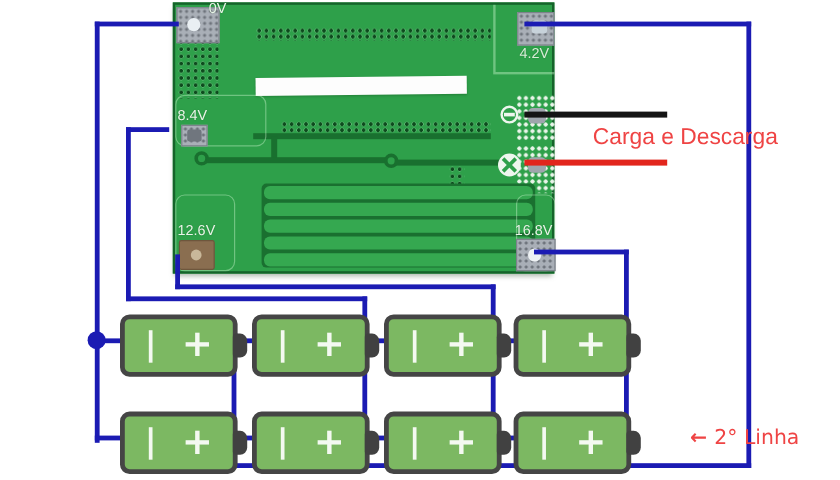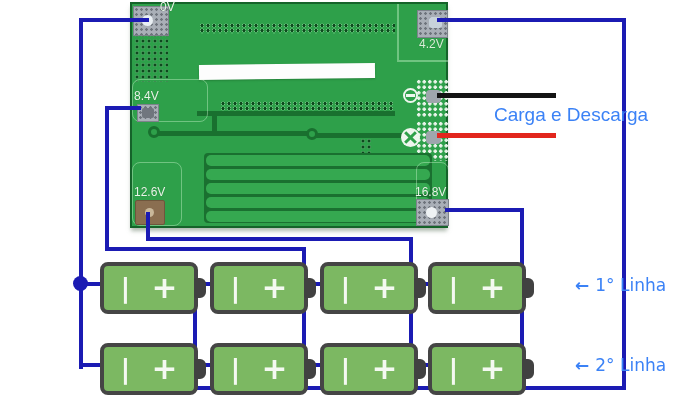--- a/index.html
+++ b/index.html
@@ -1,19 +1,19 @@
 <!DOCTYPE html>
 <html><head>
 <meta charset="utf-8">
 <style>
   html,body{margin:0;padding:0;background:#ffffff;}
   .stage{position:relative;width:700px;height:400px;background:#ffffff;overflow:hidden;
          font-family:"Liberation Sans",sans-serif;}
   
-  .board{position:absolute;left:130px;top:2px;width:318px;height:226px;
+  .board{position:absolute;left:144px;top:2px;width:318px;height:226px;
          background:#2ea04a;border:2px solid #15632a;box-sizing:border-box;
          box-shadow:0 4px 4px -1px rgba(110,130,110,.55);text-align:center;}
   .board *{position:absolute;box-sizing:border-box;}
   .via-dots{background-image:radial-gradient(circle,#0d4a1d 1.3px,rgba(235,255,235,.35) 1.8px,transparent 2.2px);
             background-size:6px 5px;}
   .via-grid{background-image:radial-gradient(circle,#0d4a1d 1.3px,rgba(235,255,235,.3) 1.8px,transparent 2.2px);
             background-size:6px 6px;}
   .pad-gray{background-color:#a9afb7;border:1px solid #7d838b;
             background-image:radial-gradient(circle,#6e747c 1.1px,transparent 1.5px);
             background-size:5px 5px;}
@@ -42,21 +42,21 @@
   
   .battery{position:absolute;width:78px;height:44px;background:#7cb862;border:4px solid #454545;
            border-radius:8px;display:flex;align-items:center;justify-content:space-around;
            padding:0 6px;}
   .bmark{color:#f4f9f1;font-weight:bold;font-family:"DejaVu Sans",sans-serif;line-height:36px;}
   .bneg{font-size:27px;}
   .bpos{font-size:31px;margin-top:-2px;}
   .bnub{position:absolute;right:-12px;top:50%;transform:translateY(-50%);
         width:12px;height:20px;background:#414141;border-radius:3px 6px 6px 3px;}
   
-  .anno{position:absolute;color:#3b82f6;white-space:nowrap;padding-left:44px;}
+  .anno{position:absolute;color:#ef4444;white-space:nowrap;padding-left:44px;}
   .charge-label{font-size:19px;font-family:"Liberation Sans",sans-serif;}
   .row-label{font-size:17px;font-family:"DejaVu Sans",sans-serif;}
   .row-label .arr{font-weight:bold;margin-right:6px;}
 </style>
 </head>
 <body>
 
 <div class="stage">
 
   <div class="board">
@@ -191,21 +191,18 @@
     <span class="bnub"></span>
   </div>
   <div class="battery" style="left:428px;top:343px;">
     <span class="bmark bneg">|</span>
     <span class="bmark bpos">+</span>
     <span class="bnub"></span>
   </div>
 
   <div class="anno charge-label" style="left:450px;top:104px;">Carga e Descarga</div>
 
-  <div class="anno row-label" style="left:531px;top:275px;">
-    <span class="arr">←</span><span>1° Linha</span>
-  </div>
 
   <div class="anno row-label" style="left:531px;top:355px;">
     <span class="arr">←</span><span>2° Linha</span>
   </div>
 
 </div>
 
 </body></html>

